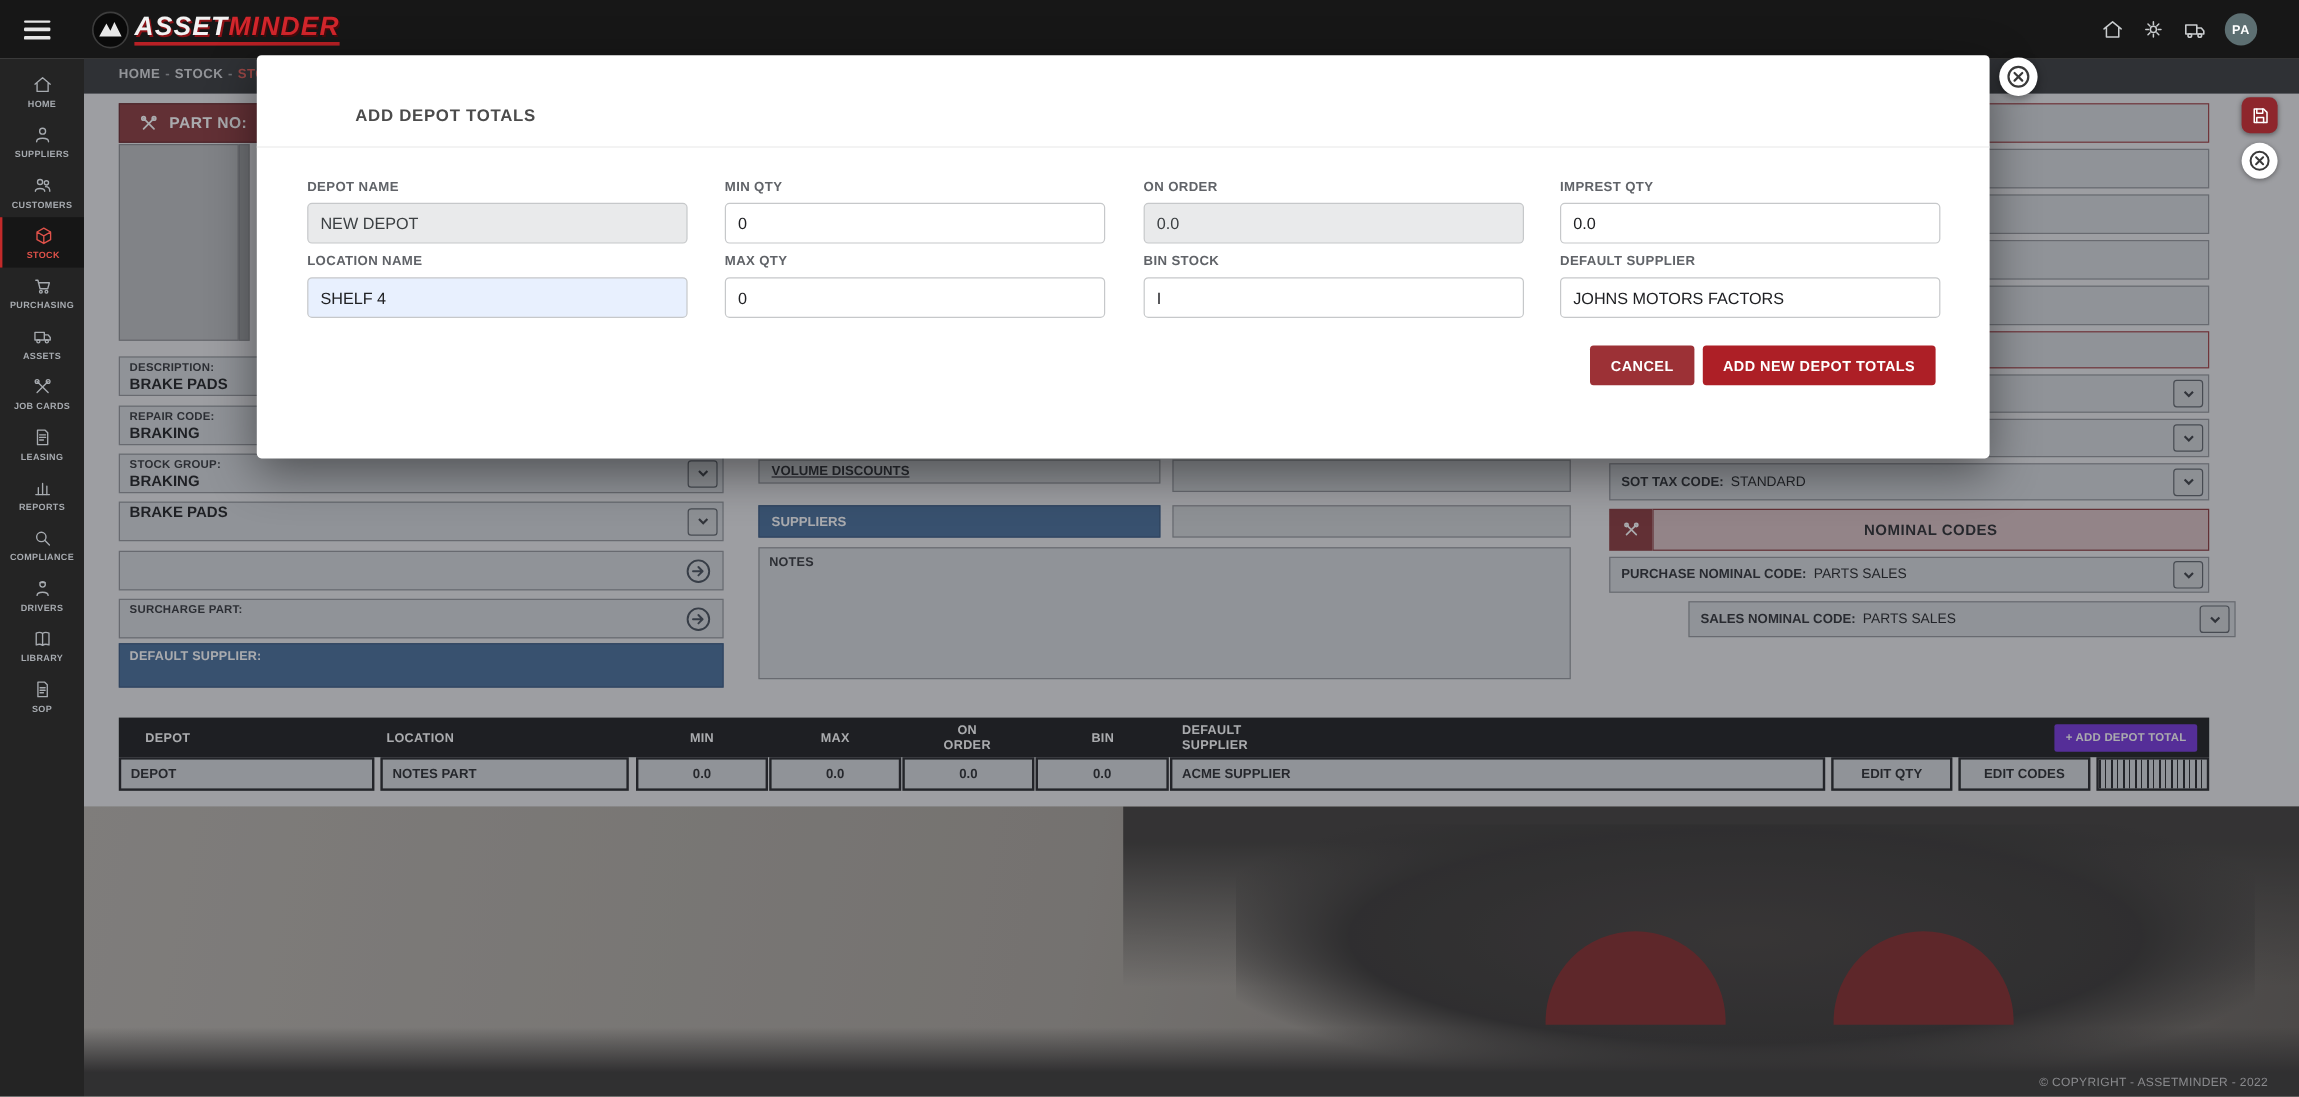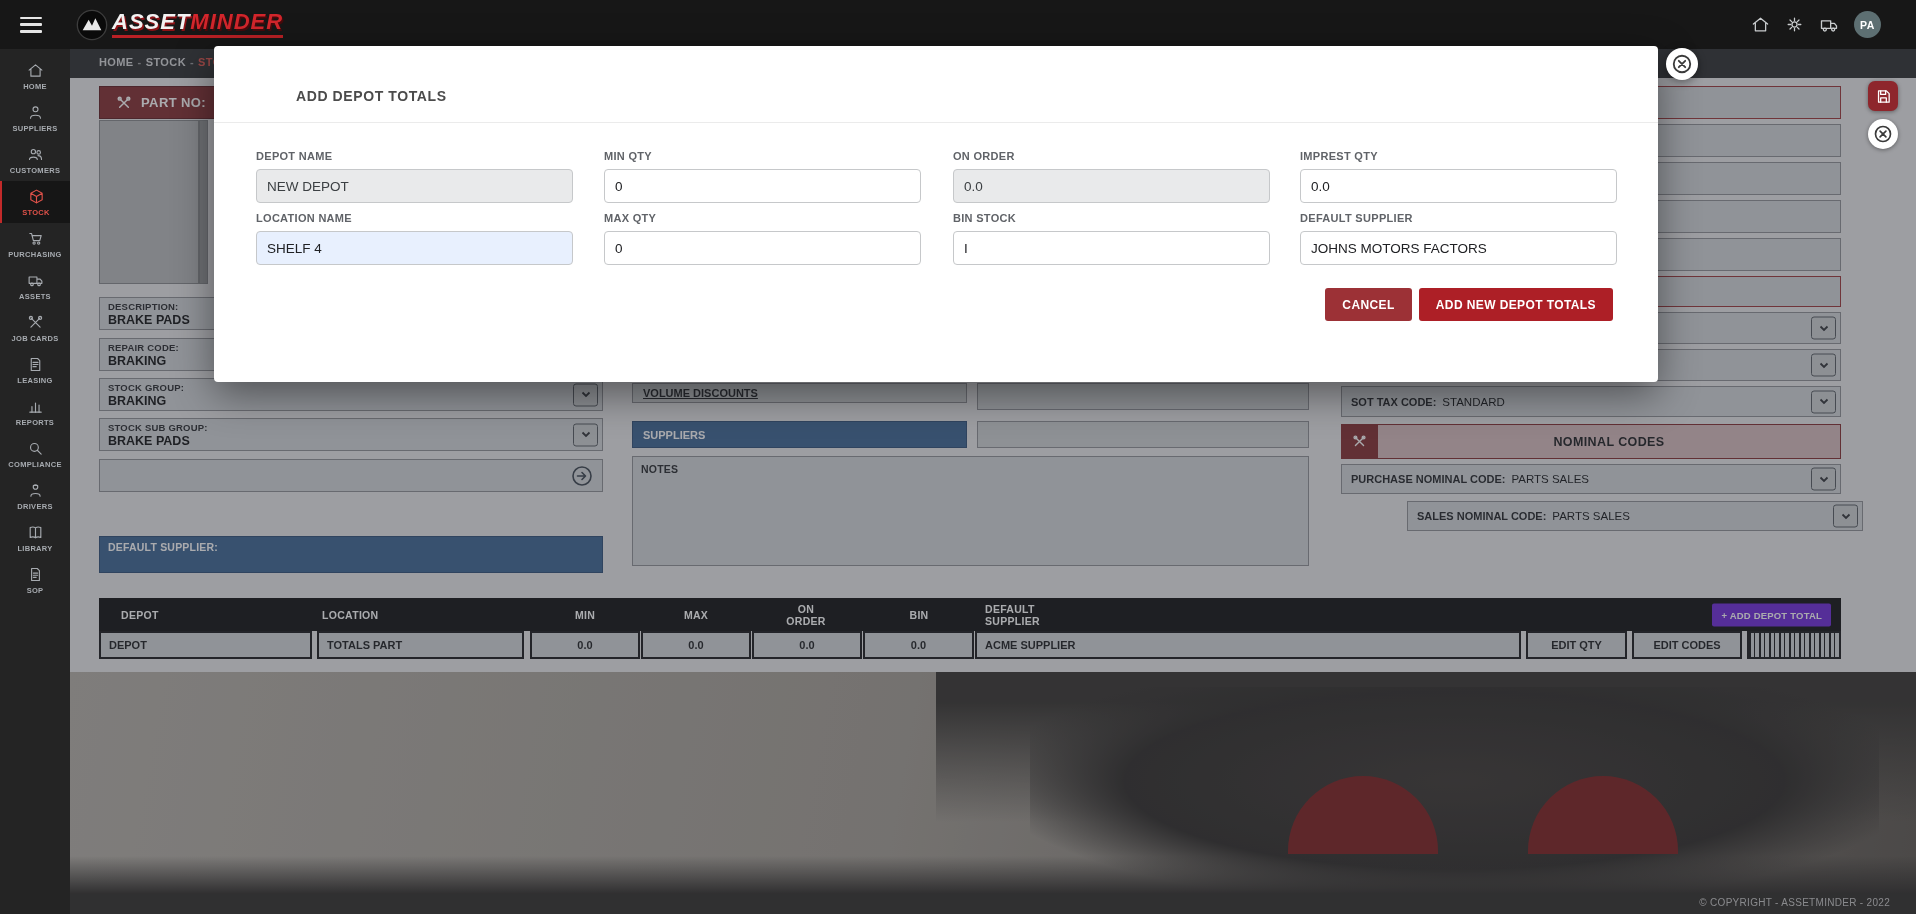--- a/index.html
+++ b/index.html
@@ -274,29 +274,35 @@
   <div class="fieldbox" style="left:99px;top:378px;width:504px;height:33px;">
     <div class="flabel">STOCK GROUP:</div>
     <div class="fvalue">BRAKING</div>
     <div class="ddl">
         <svg width="12" height="12" viewBox="0 0 12 12" fill="none" stroke="#2f3237" stroke-width="1.8">
           <path d="M2.5 4 L6 7.5 L9.5 4"></path>
         </svg>
       </div>
   </div>
   <div class="fieldbox" style="left:99px;top:418px;width:504px;height:33px;">
-    <div class="flabel">STOCK SUB GROUP:</div>
     <div class="fvalue">BRAKE PADS</div>
     <div class="ddl">
         <svg width="12" height="12" viewBox="0 0 12 12" fill="none" stroke="#2f3237" stroke-width="1.8">
           <path d="M2.5 4 L6 7.5 L9.5 4"></path>
         </svg>
       </div>
   </div>
   <div class="fieldbox" style="left:99px;top:459px;width:504px;height:33px;">
+    <svg class="arrowbtn ic" viewBox="0 0 24 24">
+        <circle cx="12" cy="12" r="9"></circle>
+        <path d="M7.5 12 H15 M12 8.5 L15.5 12 L12 15.5"></path>
+      </svg>
+  </div>
+  <div class="fieldbox" style="left:99px;top:499px;width:504px;height:33px;">
+    <div class="flabel">SURCHARGE PART:</div>
     <svg class="arrowbtn ic" viewBox="0 0 24 24">
         <circle cx="12" cy="12" r="9"></circle>
         <path d="M7.5 12 H15 M12 8.5 L15.5 12 L12 15.5"></path>
       </svg>
   </div>
   <div class="fieldbox bluebar" style="left:99px;top:536px;width:504px;height:37px;">
     <div class="flabel">DEFAULT SUPPLIER:</div>
   </div>
 
   <div class="bar graybar" style="left:632px;top:383px;width:335px;height:20px;text-decoration:underline;">
@@ -374,21 +380,21 @@
     <span style="left:22px;">DEPOT</span>
     <span style="left:223px;">LOCATION</span>
     <span style="left:456px;width:60px;text-align:center;">MIN</span>
     <span style="left:567px;width:60px;text-align:center;">MAX</span>
     <span style="left:684px;width:46px;text-align:center;">ON ORDER</span>
     <span style="left:790px;width:60px;text-align:center;">BIN</span>
     <span style="left:886px;width:70px;">DEFAULT SUPPLIER</span>
     <button class="add-depot-btn">+ ADD DEPOT TOTAL</button>
   </div>
   <div class="tcell txt" style="left:99px;width:213px;">DEPOT</div>
-  <div class="tcell txt" style="left:317px;width:207px;">TOTALS PART</div>
+  <div class="tcell txt" style="left:317px;width:207px;">NOTES PART</div>
   <div class="tcell num" style="left:530px;width:110px;">0.0</div>
   <div class="tcell num" style="left:641px;width:110px;">0.0</div>
   <div class="tcell num" style="left:752px;width:110px;">0.0</div>
   <div class="tcell num" style="left:863px;width:111px;">0.0</div>
   <div class="tcell txt" style="left:975px;width:546px;">ACME SUPPLIER</div>
   <div class="tcell btn" style="left:1526px;width:101px;">EDIT QTY</div>
   <div class="tcell btn" style="left:1632px;width:110px;">EDIT CODES</div>
   <div class="barcode" style="left:1747px;width:94px;"></div>
 
   <div class="photo">

